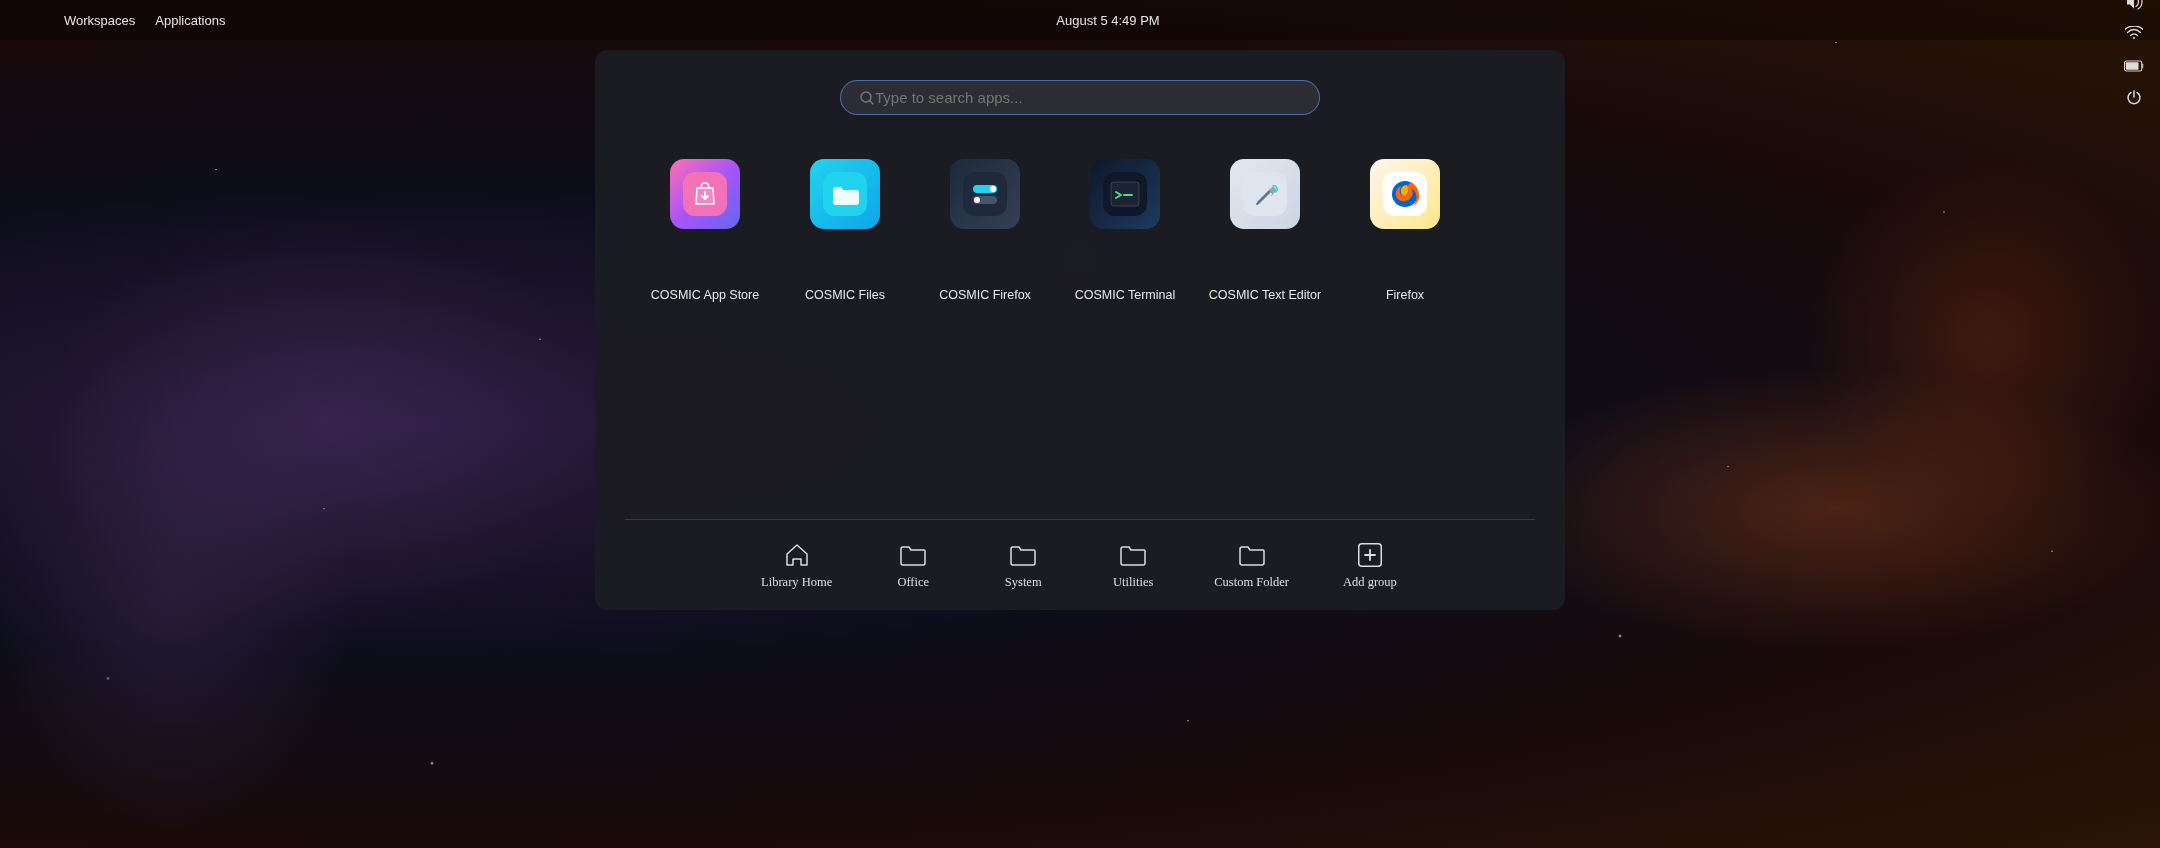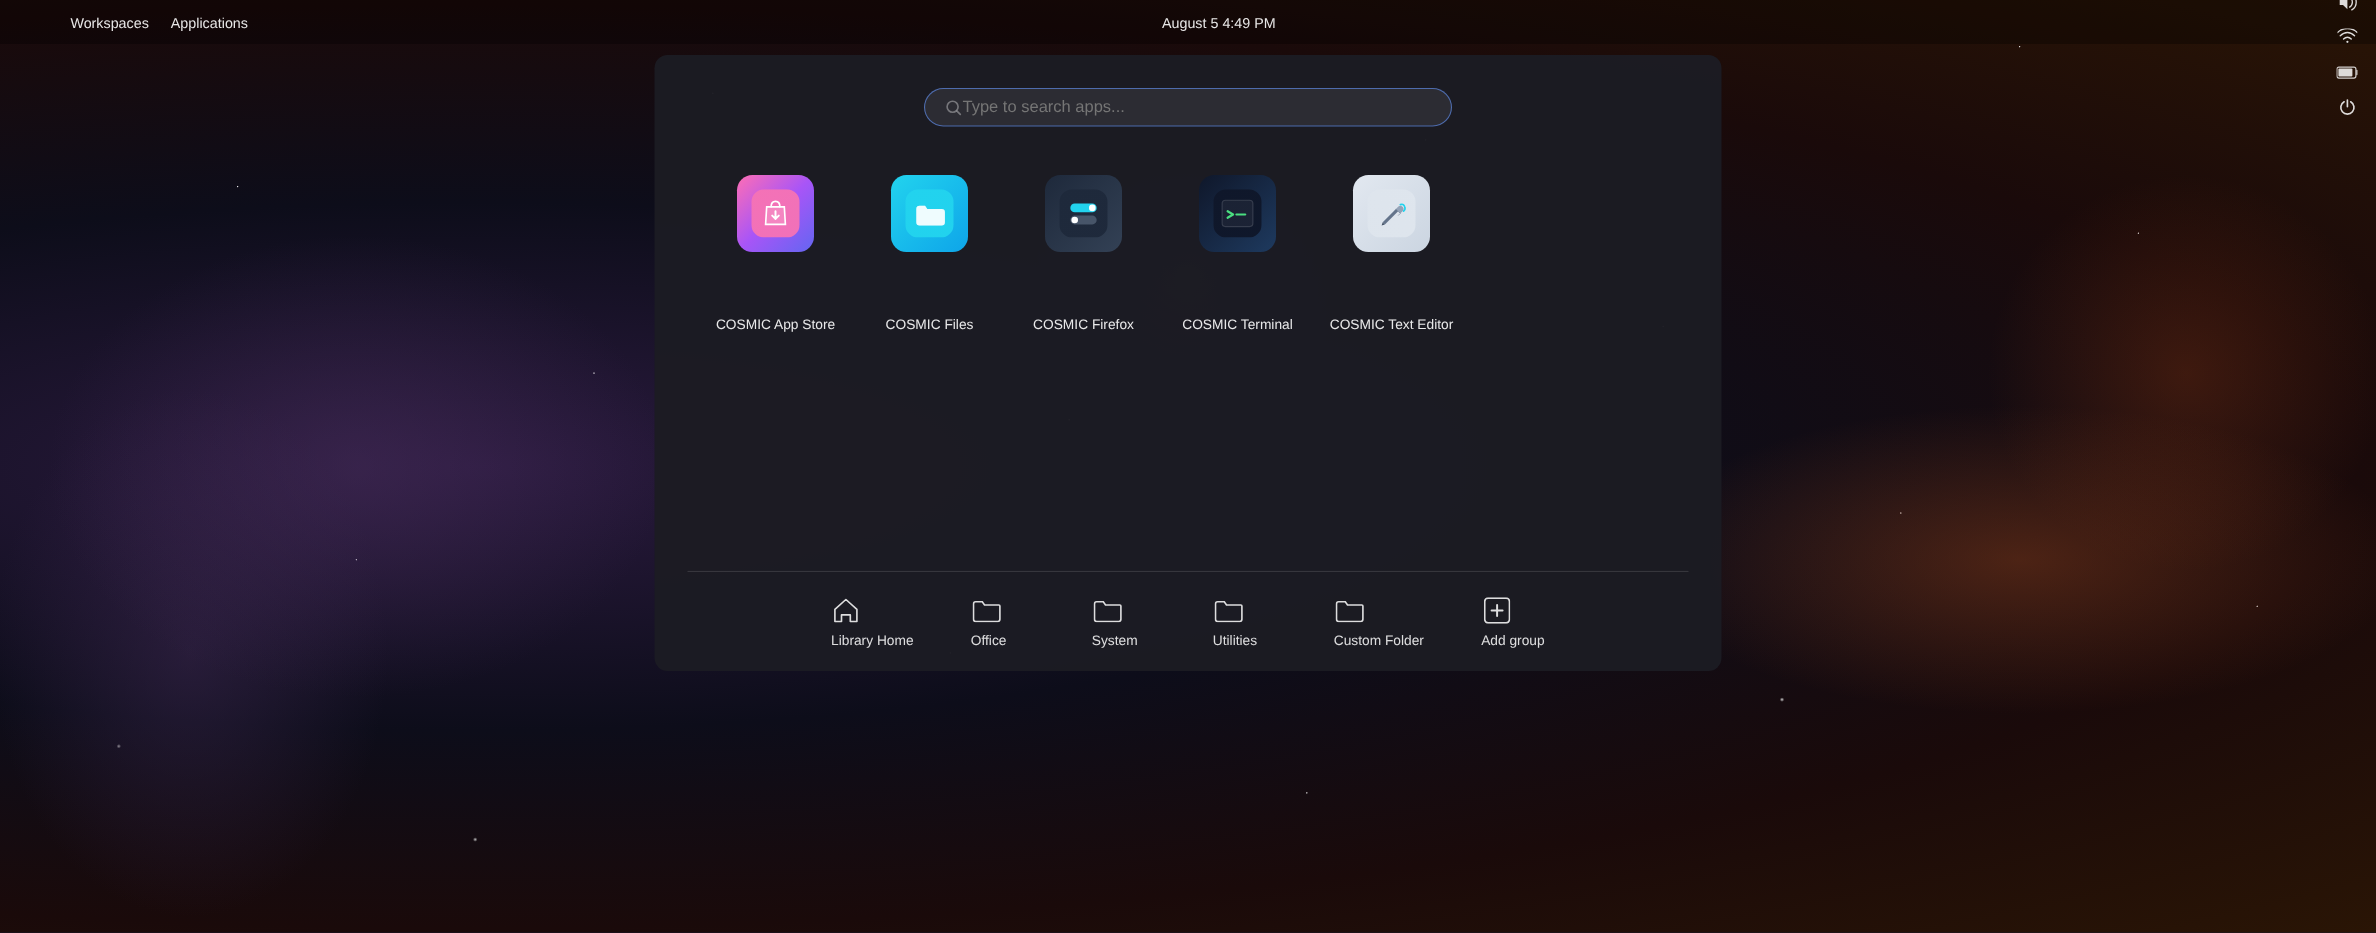--- a/index.html
+++ b/index.html
@@ -220,26 +220,27 @@
       display: flex;
       align-items: center;
       justify-content: center;
       gap: 20px;
       padding: 0 30px;
     }
 
     .category-item {
       display: flex;
       flex-direction: column;
-      align-items: flex-start;
+      align-items: center;
       gap: 6px;
       padding: 8px 16px;
       border-radius: 8px;
       cursor: pointer;
       min-width: 90px;
+      font-family: Liberation Serif, serif;
     }
 
     .category-icon {
       width: 28px;
       height: 28px;
       display: flex;
       align-items: center;
       justify-content: center;
     }
 
@@ -473,20 +474,34 @@
             <path d="M16 32 L14 30 L26 18 L28 20 Z" fill="#64748b"></path>
             <path d="M26 18 L28 16 Q30 14 32 16 Q34 18 32 20 L30 22 Z" fill="#94a3b8"></path>
             <path d="M26 18 L28 20 L30 22 L28 24" stroke="#64748b" stroke-width="0.5" fill="none"></path>
 
             <path d="M30 14 Q33 13 34 16 Q35 18 33 20" stroke="#22d3ee" stroke-width="1.5" fill="none" stroke-linecap="round"></path>
           </svg>
         </div>
         <span class="app-label">COSMIC Text Editor</span>
       </div>
 
+      <div class="app-item">
+        <div class="app-icon icon-firefox">
+          <svg width="44" height="44" viewBox="0 0 44 44" fill="none">
+            <rect width="44" height="44" rx="12" fill="white"></rect>
+
+            <circle cx="22" cy="22" r="13" fill="#0066cc"></circle>
+
+            <path d="M28 10 Q35 14 36 22 Q37 30 30 34 Q35 28 33 22 Q32 18 28 16 Q31 20 29 24 Q27 28 22 29 Q18 30 15 27 Q12 24 13 20 Q14 16 18 14 Q16 18 17 21 Q18 24 21 24 Q24 24 25 21 Q26 18 24 15 Q26 12 28 10 Z" fill="#ff6611"></path>
+
+            <path d="M24 13 Q26 16 25 20 Q24 23 22 24 Q19 24 18 21 Q17 18 19 15 Q21 13 24 13 Z" fill="#ffaa00"></path>
+          </svg>
+        </div>
+        <span class="app-label">Firefox</span>
+      </div>
 
     </div>
   </div>
 
   <div class="divider"></div>
 
   <div class="category-bar">
 
     <div class="category-item">
       <div class="category-icon">

